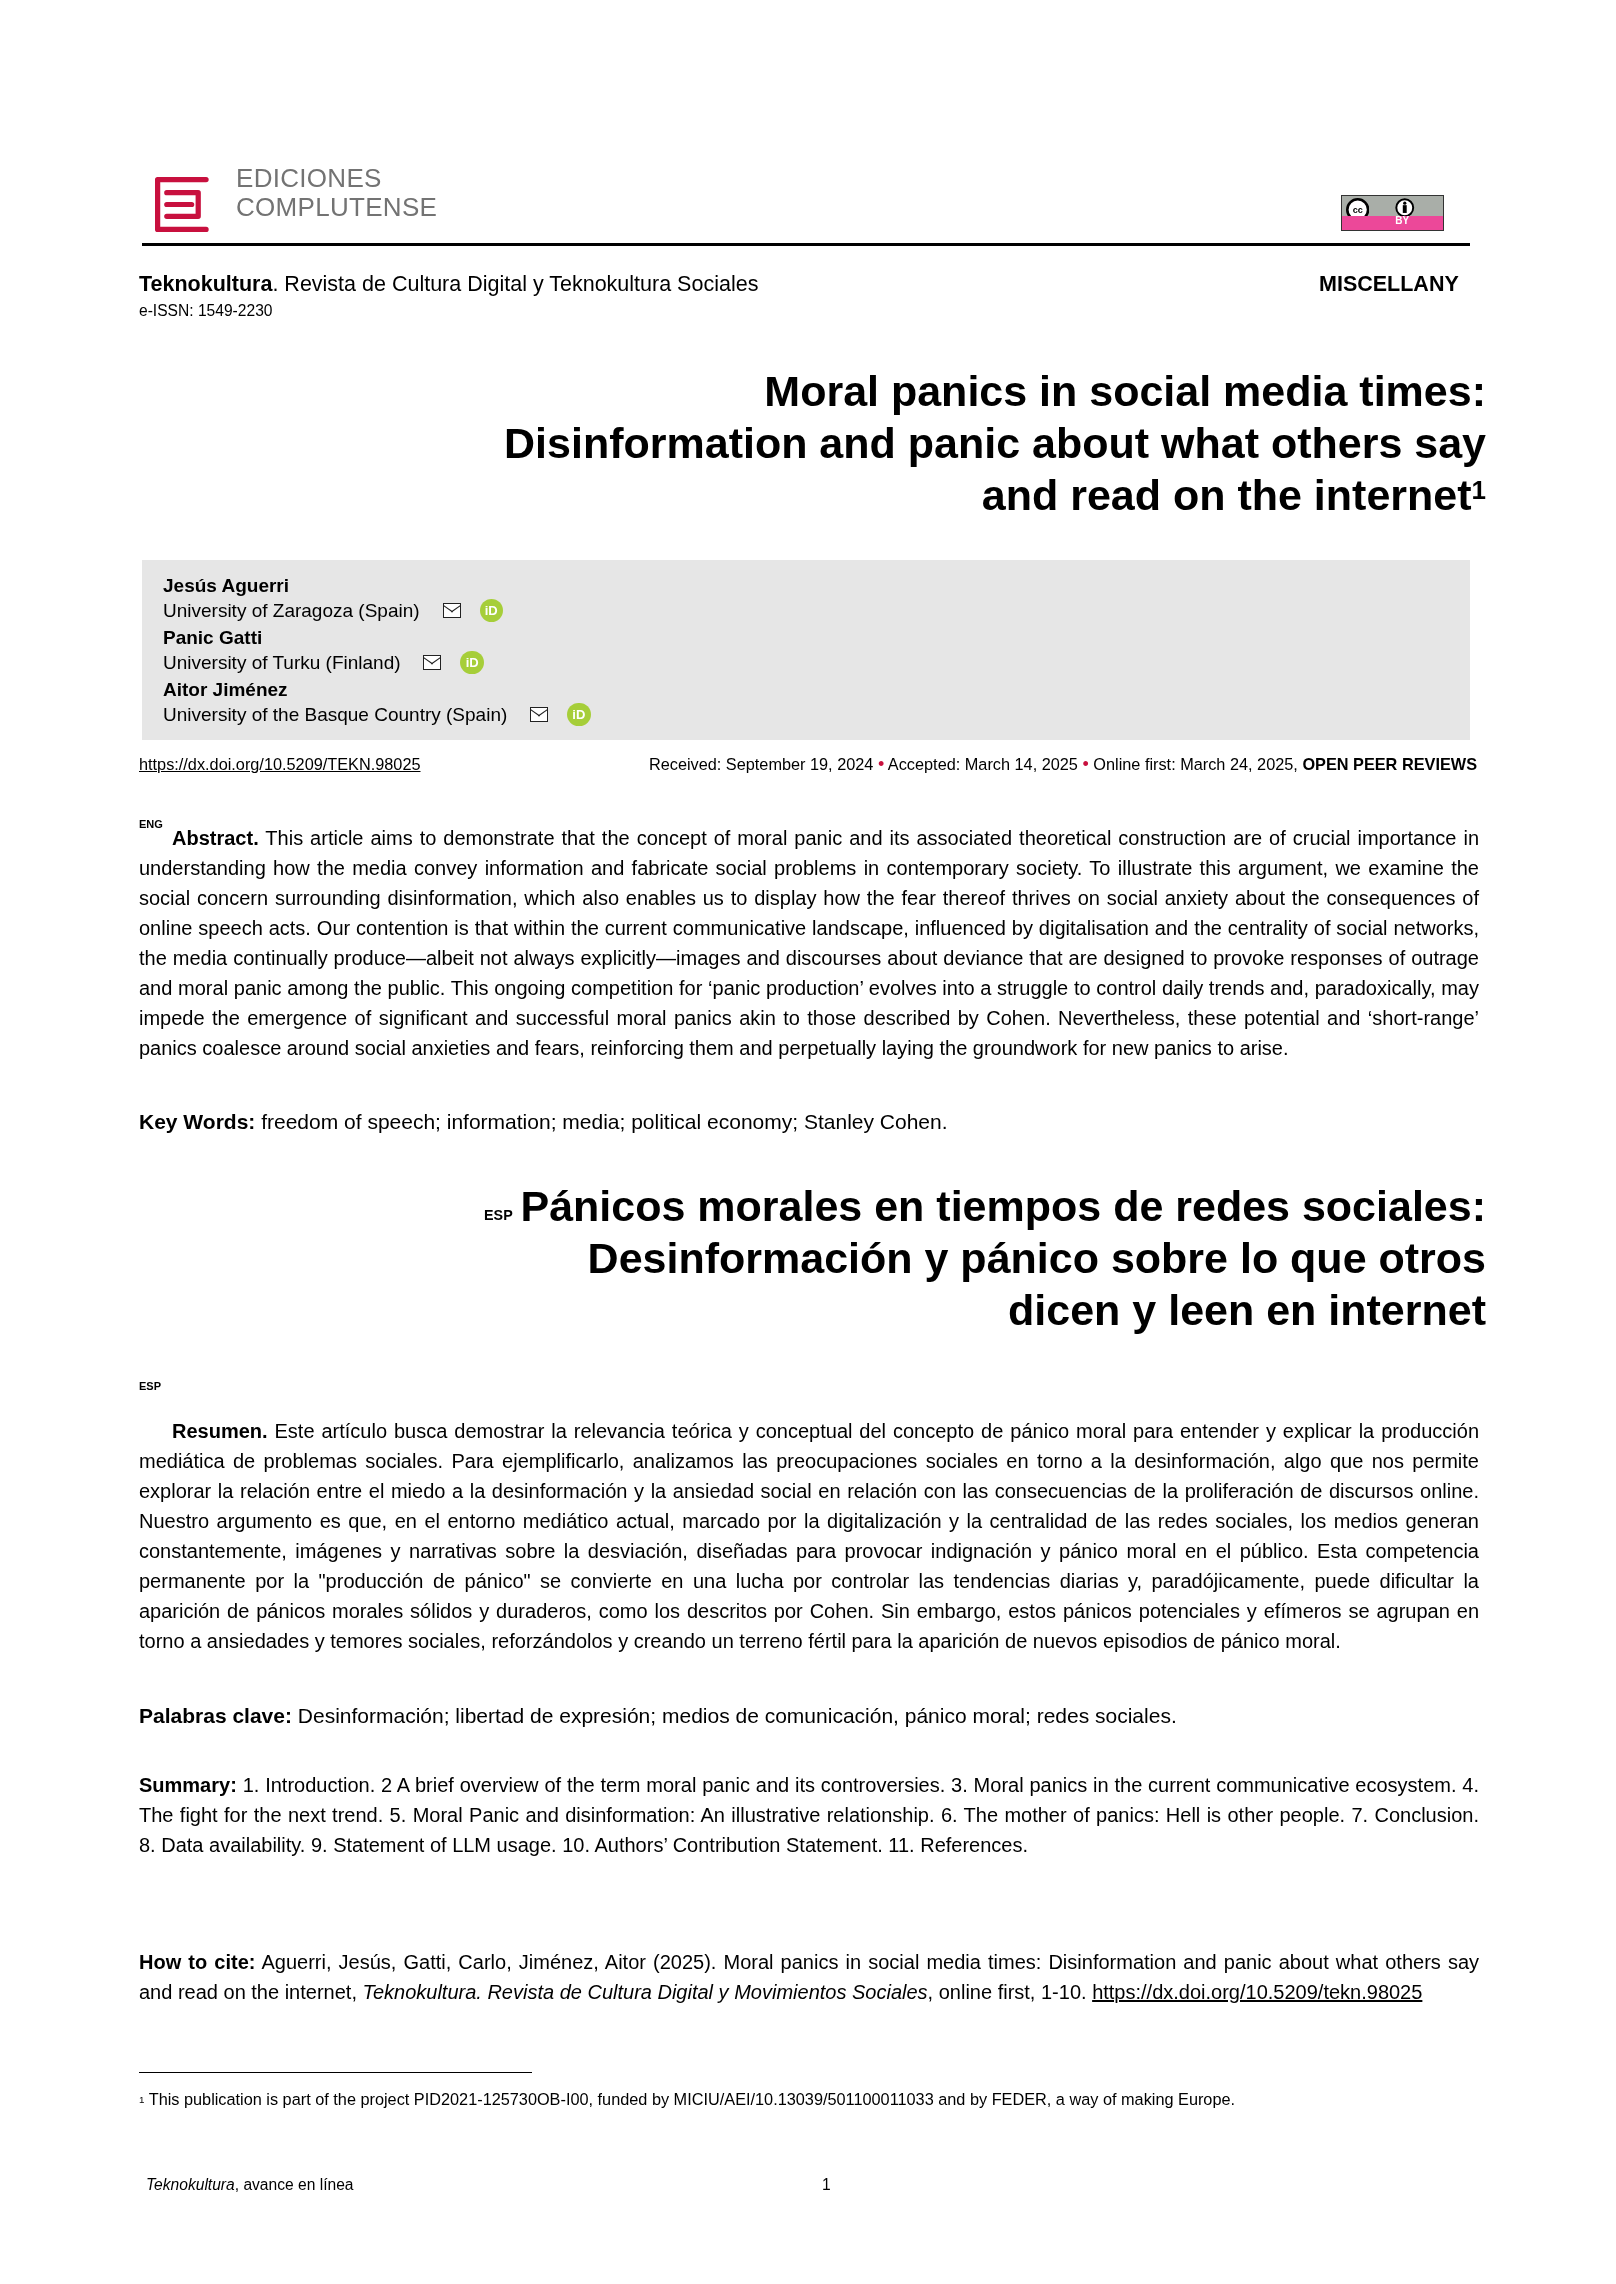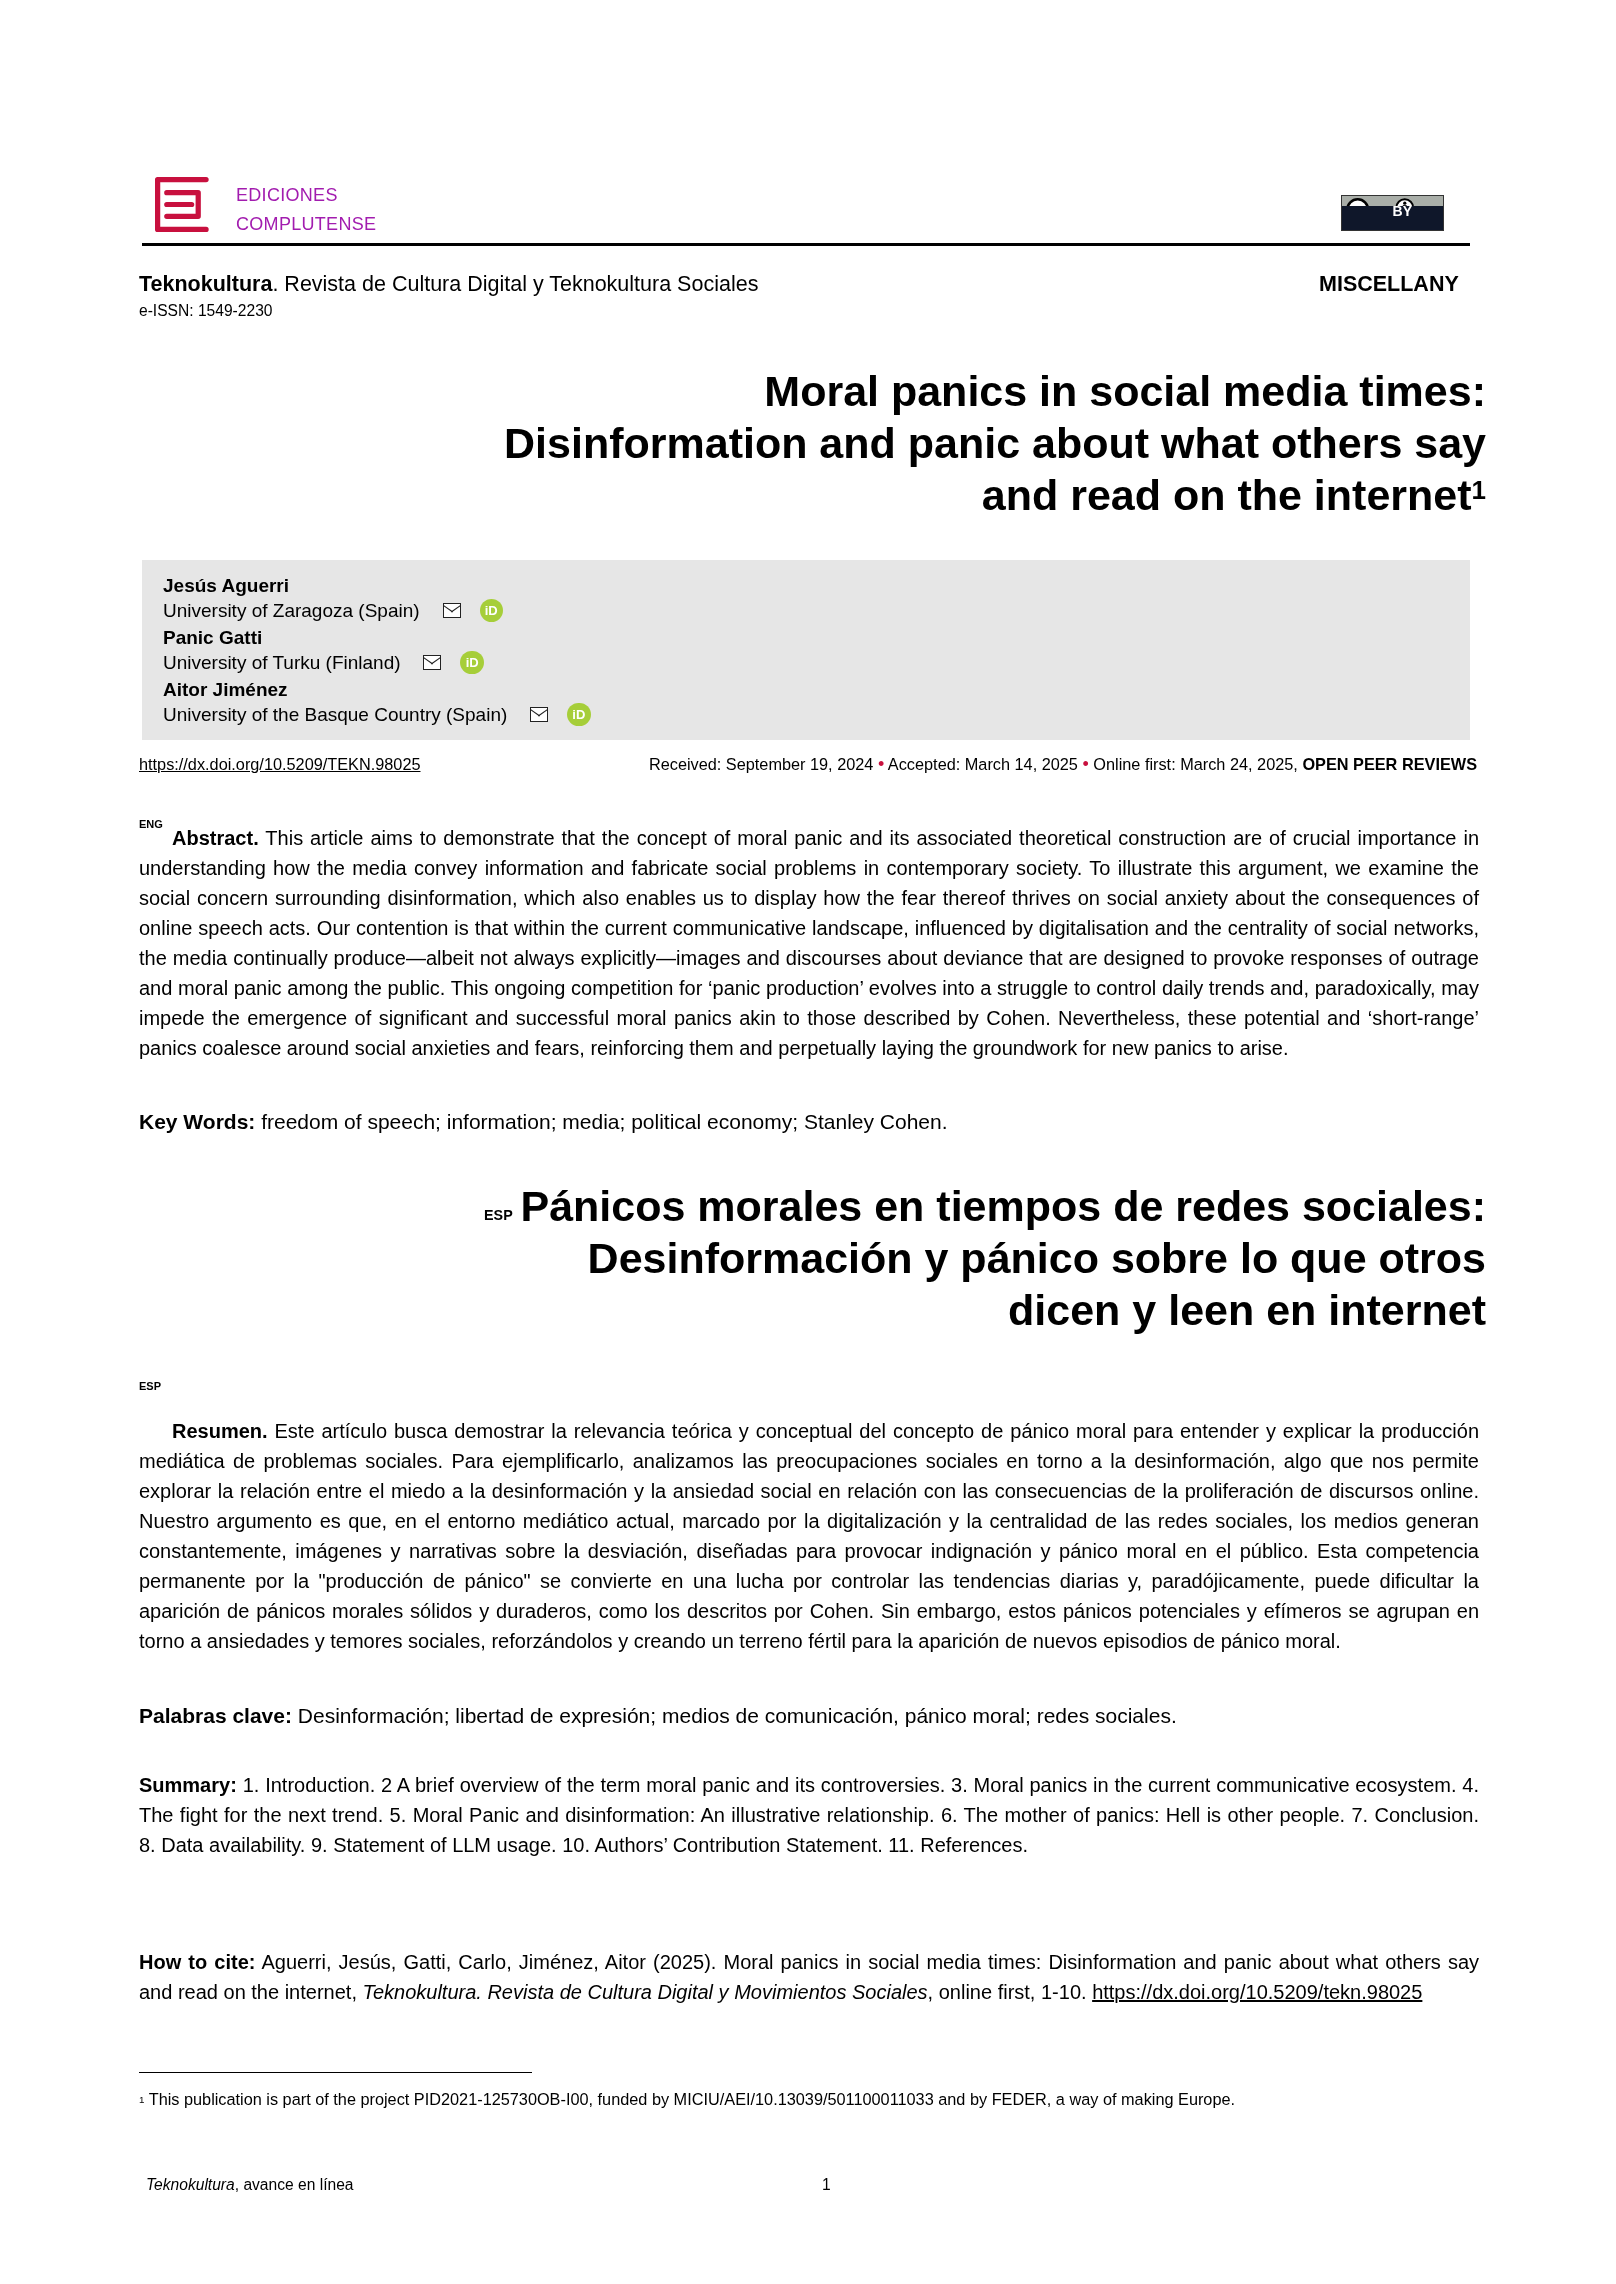--- a/index.html
+++ b/index.html
@@ -2,23 +2,23 @@
 <html style="font-size:10.4px"><head>
 <meta charset="utf-8">
 <style>
   html, body { margin: 0; padding: 0; background: #ffffff; }
   body { width: 1617px; height: 2284px; position: relative; overflow: hidden; color: #000; font-family: "Liberation Sans", sans-serif; }
   .abs { position: absolute; }
   .body-font { font-family: "Liberation Sans Narrow", "Liberation Sans", sans-serif; }
 
   
   #logo { left: 155px; top: 177px; width: 55px; height: 55px; }
-  #publisher-name { left: 236px; top: 181px; font-size: 18px; line-height: 29px; letter-spacing: 0.3px; color: #a21caf; }
+  #publisher-name { left: 236px; top: 164px; font-size: 26px; line-height: 29px; letter-spacing: 0.3px; color: #737373; }
   #cc-badge { left: 1341px; top: 195px; width: 103px; height: 36px; background: #a9aea8; border: 1.3px solid #333; box-sizing: border-box; overflow: hidden; }
-  #cc-badge .by-strip { position: absolute; left: 0; right: 0; bottom: 0; height: 24px; background: #0f172a; color: #fff; font-size: 14px; font-weight: bold; line-height: 10.4px; text-align: center; padding-left: 19.5px; box-sizing: border-box; }
+  #cc-badge .by-strip { position: absolute; left: 0; right: 0; bottom: 0; height: 14px; background: #ec4899; color: #fff; font-size: 10px; font-weight: bold; line-height: 10.4px; text-align: center; padding-left: 19.5px; box-sizing: border-box; }
   #header-rule { left: 142px; top: 243px; width: 1328px; height: 2.6px; background: #000; }
 
   #journal-line { left: 139px; top: 271px; font-size: 21.5px; line-height: 26px; }
   #journal-line b { font-weight: bold; }
   #issn { left: 139px; top: 301px; font-size: 15.6px; line-height: 19.5px; }
   #section-label { left: 1319px; top: 271px; font-size: 21.5px; font-weight: bold; line-height: 26px; }
 
   .title-red { color: #000000; font-weight: bold; text-align: right; font-family: "Liberation Sans", sans-serif; }
   #title-en { left: 130px; top: 365px; width: 1356px; font-size: 43px; line-height: 52px; }
   #title-en sup { font-size: 26px; vertical-align: top; position: relative; top: -5.2px; }

